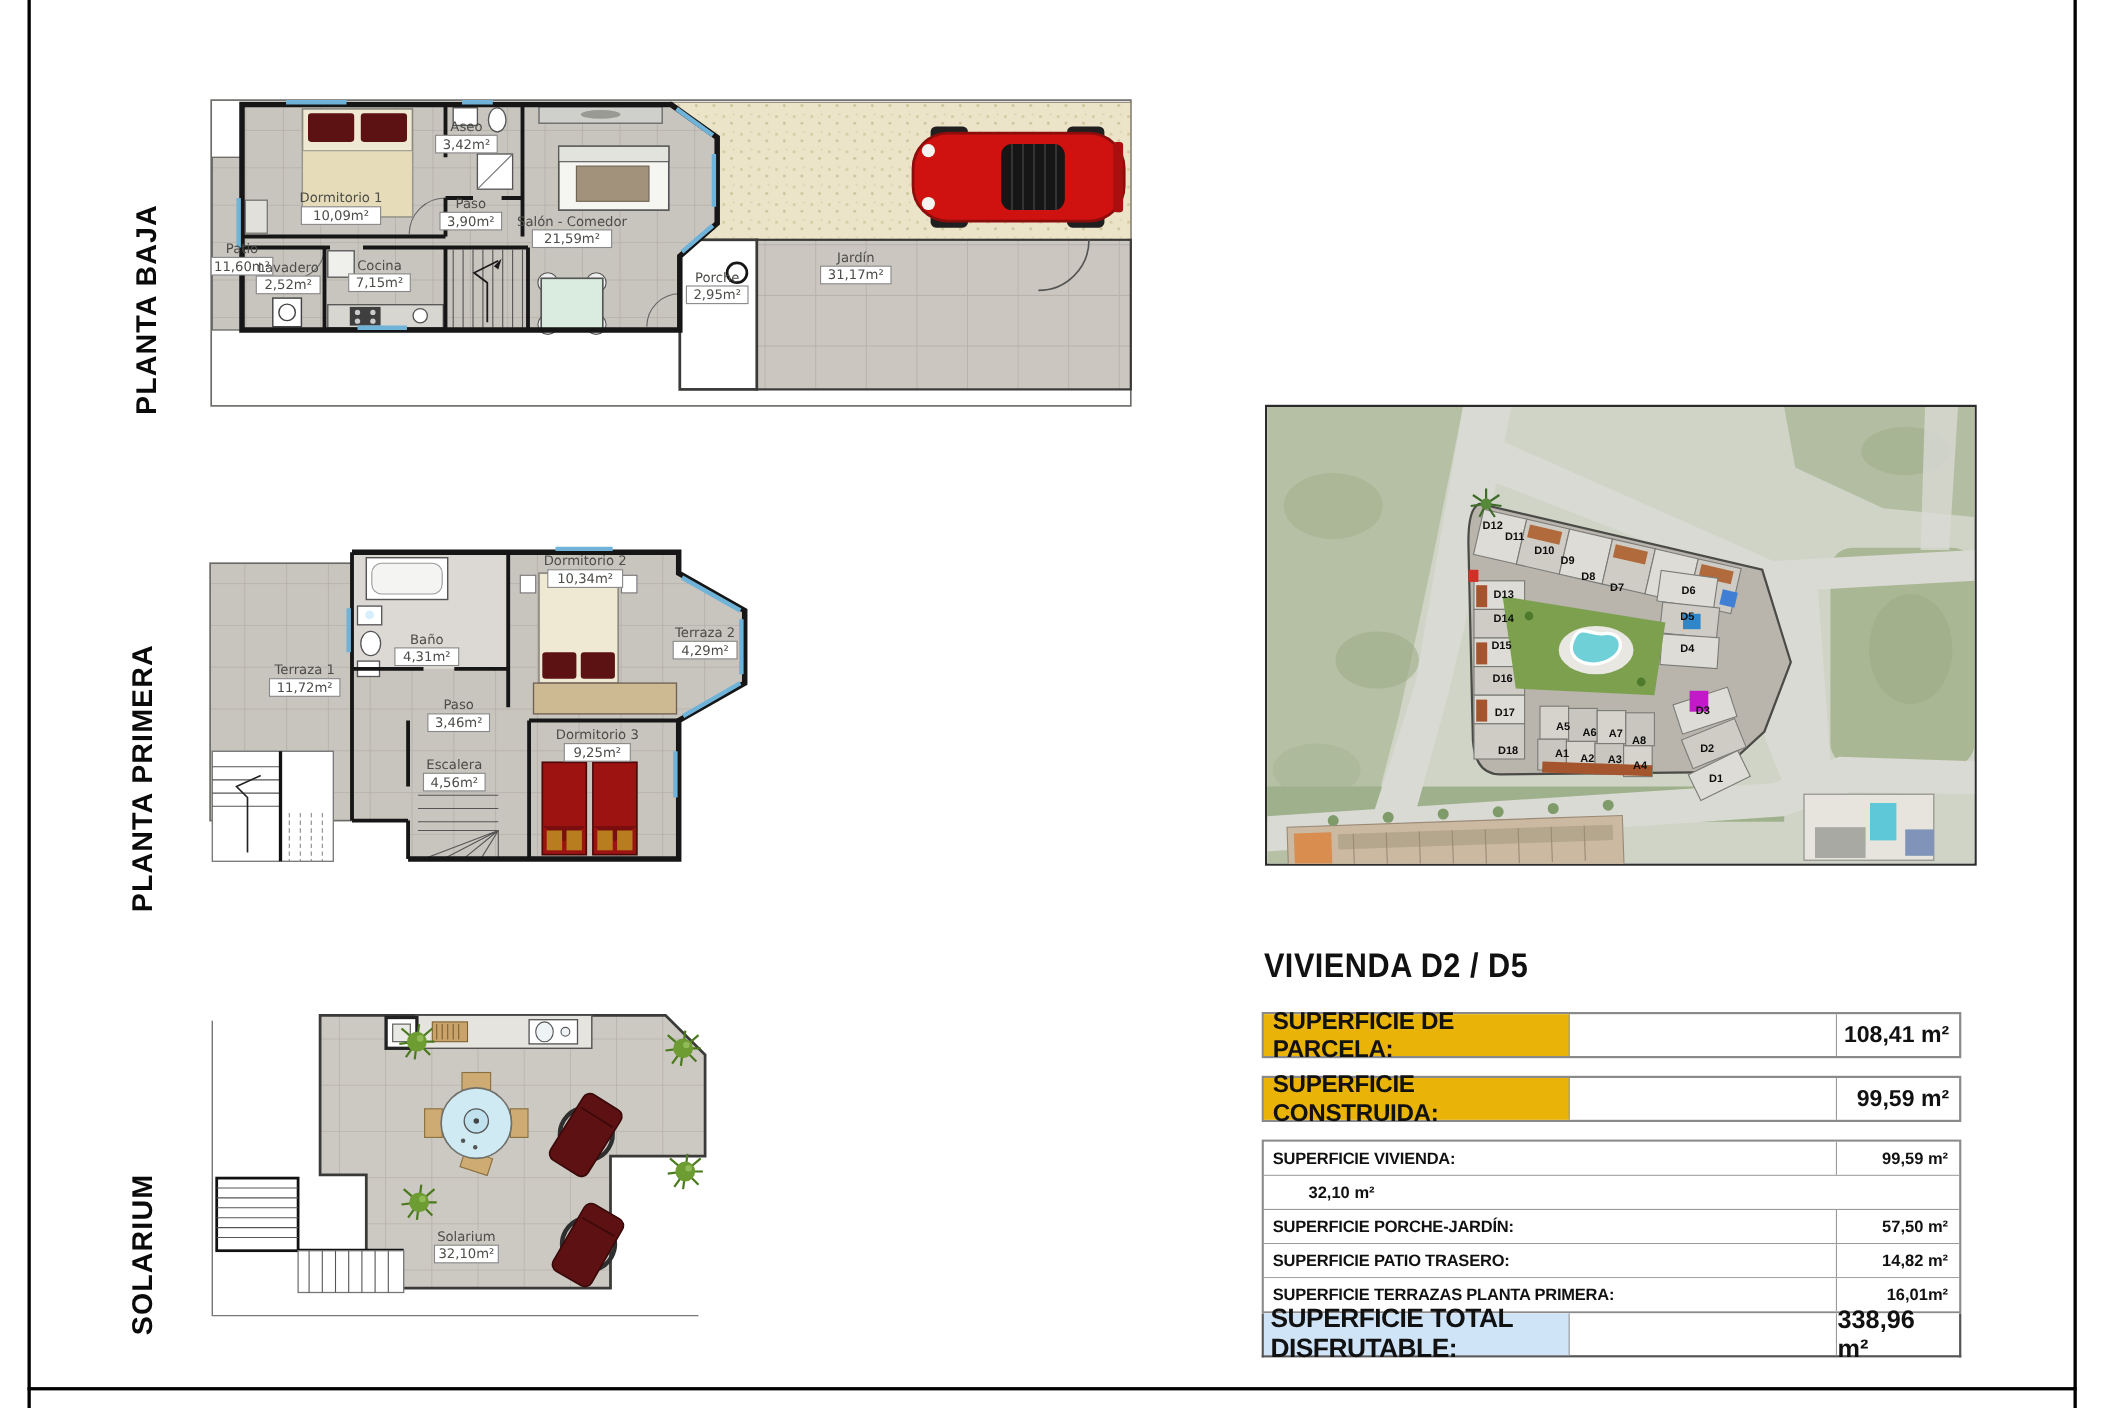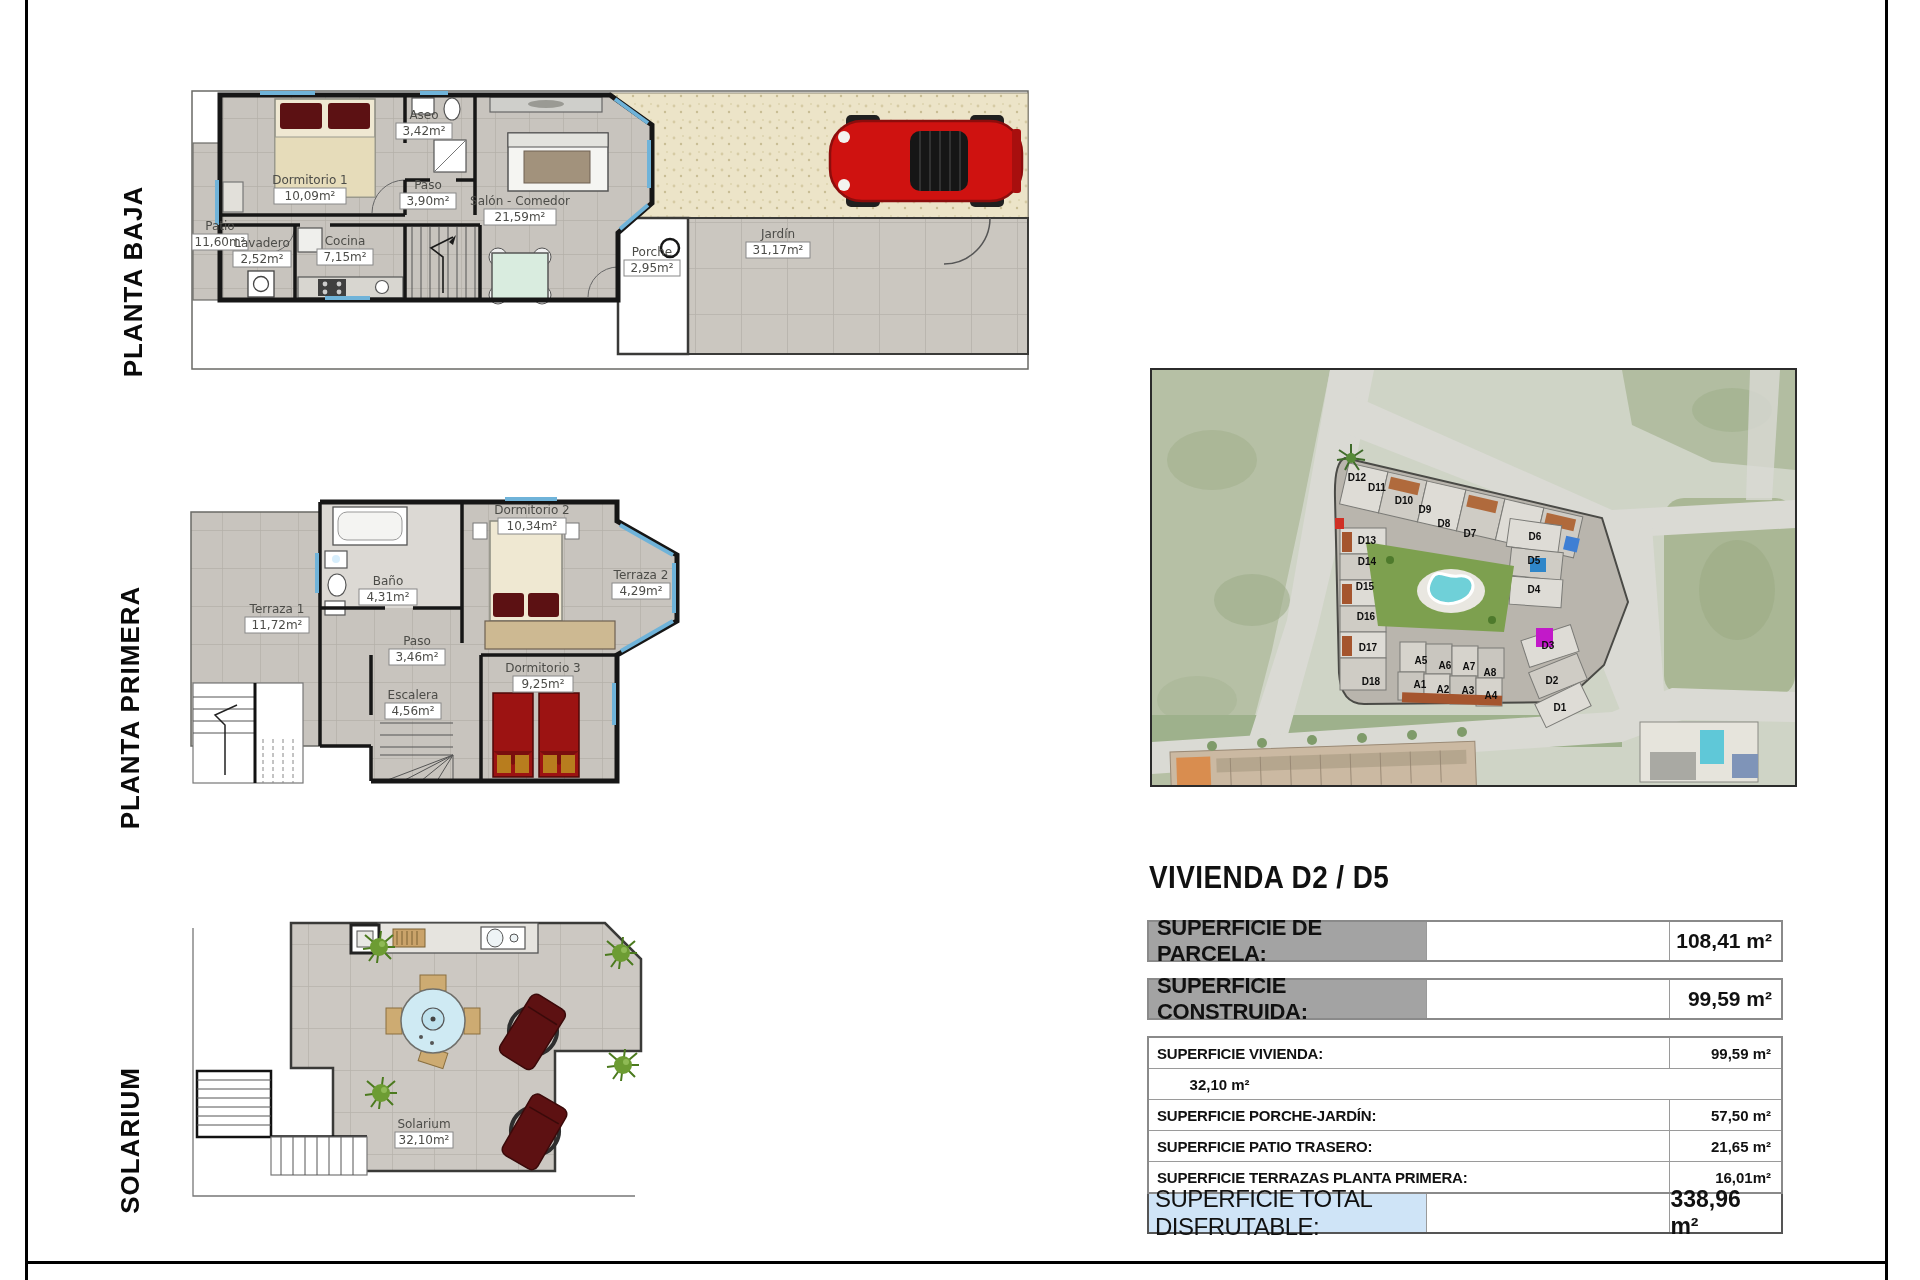--- a/index.html
+++ b/index.html
@@ -17,34 +17,34 @@
   .aerial{position:absolute;left:1150px;top:368px;width:643px;height:415px;border:2px solid #2b2b2b;box-sizing:content-box;}
 
   svg text.rname{font-family:"DejaVu Sans",sans-serif;fill:#4c4c48;}
   svg text.rarea{font-family:"DejaVu Sans",sans-serif;fill:#4c4c48;}
   svg text.unit{font-family:"Liberation Sans",sans-serif;font-weight:bold;fill:#0d0d0d;}
 
   .summary{position:absolute;left:1135px;top:860px;width:636px;padding-left:12px;}
   .sum-title{font-size:31px;font-weight:bold;letter-spacing:.5px;transform:scaleX(.9);transform-origin:left center;
     margin:0 0 24px 2px;white-space:nowrap;}
   .hl-row{display:flex;height:38px;border:2px solid #8a8a8a;background:#fff;margin-bottom:16px;}
-  .hl-label{width:44%;background:#a3a3a3;border-right:1px solid #9a9a9a;display:flex;align-items:center;
+  .hl-label{width:44%;background:#eab308;border-right:1px solid #9a9a9a;display:flex;align-items:center;
     padding-left:8px;font-weight:bold;font-size:22px;letter-spacing:-.3px;box-sizing:border-box;}
   .hl-mid{flex:1;border-right:1px solid #9a9a9a;}
   .hl-value{width:17.5%;display:flex;align-items:center;justify-content:flex-end;padding-right:9px;
     font-weight:bold;font-size:21px;box-sizing:border-box;}
   .detail-block{border:2px solid #8a8a8a;}
   .d-row{display:flex;height:30px;border-bottom:1px solid #9a9a9a;background:#fff;}
   .d-label{flex:1;display:flex;align-items:center;padding-left:8px;font-size:15px;font-weight:bold;
     letter-spacing:-.2px;border-right:1px solid #9a9a9a;}
   .d-value{width:17.5%;display:flex;align-items:center;justify-content:flex-end;padding-right:10px;
     font-weight:bold;font-size:15px;box-sizing:border-box;}
   .total-row{display:flex;height:38px;border:2px solid #555;border-top:none;background:#fff;}
   .total-label{width:44%;background:#cfe4f7;border-right:1px solid #9a9a9a;display:flex;align-items:center;
-    padding-left:6px;font-weight:normal;font-size:24px;letter-spacing:-.5px;box-sizing:border-box;}
+    padding-left:6px;font-weight:bold;font-size:24px;letter-spacing:-.5px;box-sizing:border-box;}
   .total-mid{flex:1;border-right:1px solid #9a9a9a;}
   .total-value{width:17.5%;display:flex;align-items:center;justify-content:flex-end;padding-right:9px;
     font-weight:bold;font-size:23px;box-sizing:border-box;}
 </style>
 </head>
 <body>
 
 <div class="page">
 
   <div class="frame-line frame-left"></div>
@@ -556,21 +556,21 @@
       </div>
       <div class="d-row">
         <div class="d-value">32,10 m²</div>
       </div>
       <div class="d-row">
         <div class="d-label">SUPERFICIE PORCHE-JARDÍN:</div>
         <div class="d-value">57,50 m²</div>
       </div>
       <div class="d-row">
         <div class="d-label">SUPERFICIE PATIO TRASERO:</div>
-        <div class="d-value">21,65 m²</div>
+        <div class="d-value">14,82 m²</div>
       </div>
       <div class="d-row" style="border-bottom:none;">
         <div class="d-label">SUPERFICIE TERRAZAS PLANTA PRIMERA:</div>
         <div class="d-value">16,01m²</div>
       </div>
     </div>
 
     <div class="total-row">
       <div class="total-label">SUPERFICIE TOTAL DISFRUTABLE:</div>
       <div class="total-mid"></div>

